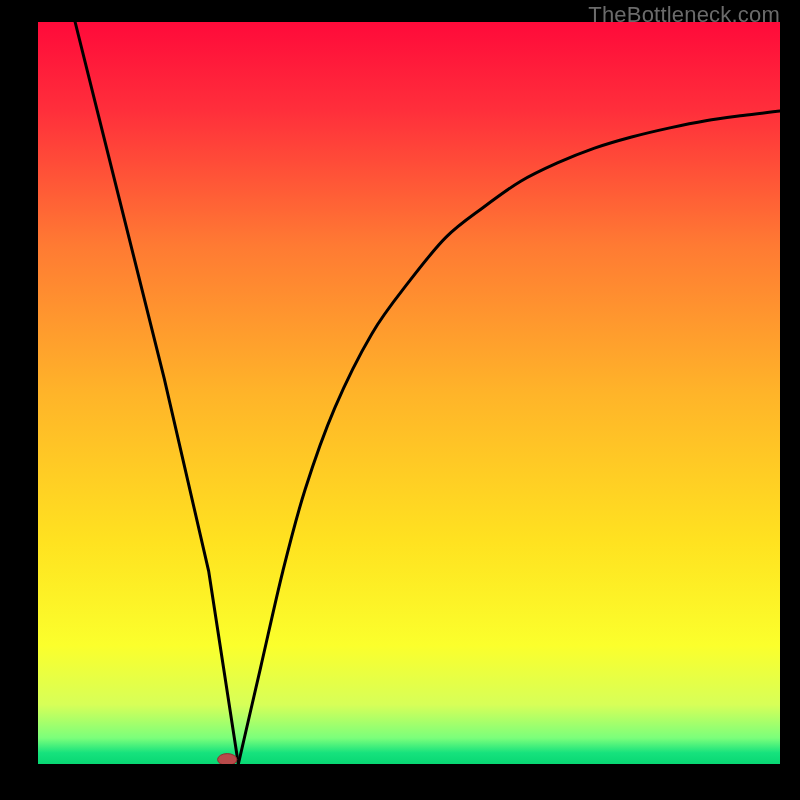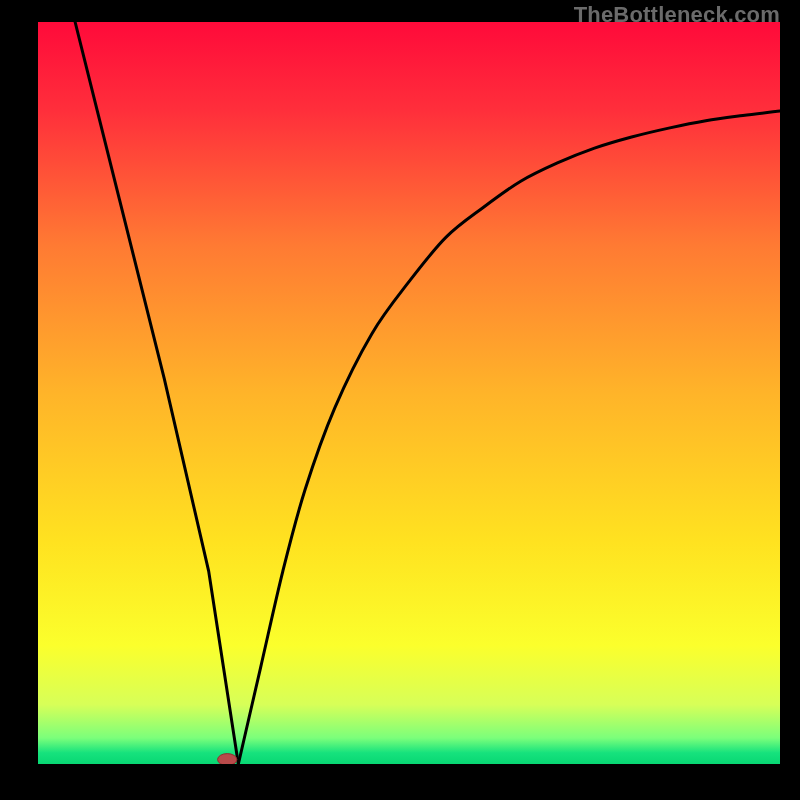--- a/index.html
+++ b/index.html
@@ -30,21 +30,21 @@
     top: 0;
     bottom: 0;
   }
   .watermark {
     position: absolute;
     top: 2px;
     right: 20px;
     color: #6b6b6b;
     font-size: 22px;
     letter-spacing: 0.2px;
-    font-weight: 700;
+    font-weight: 400;
   }
   svg.curve {
     position: absolute;
     left: 0;
     top: 0;
   }
 </style>
 </head>
 <body>
 

